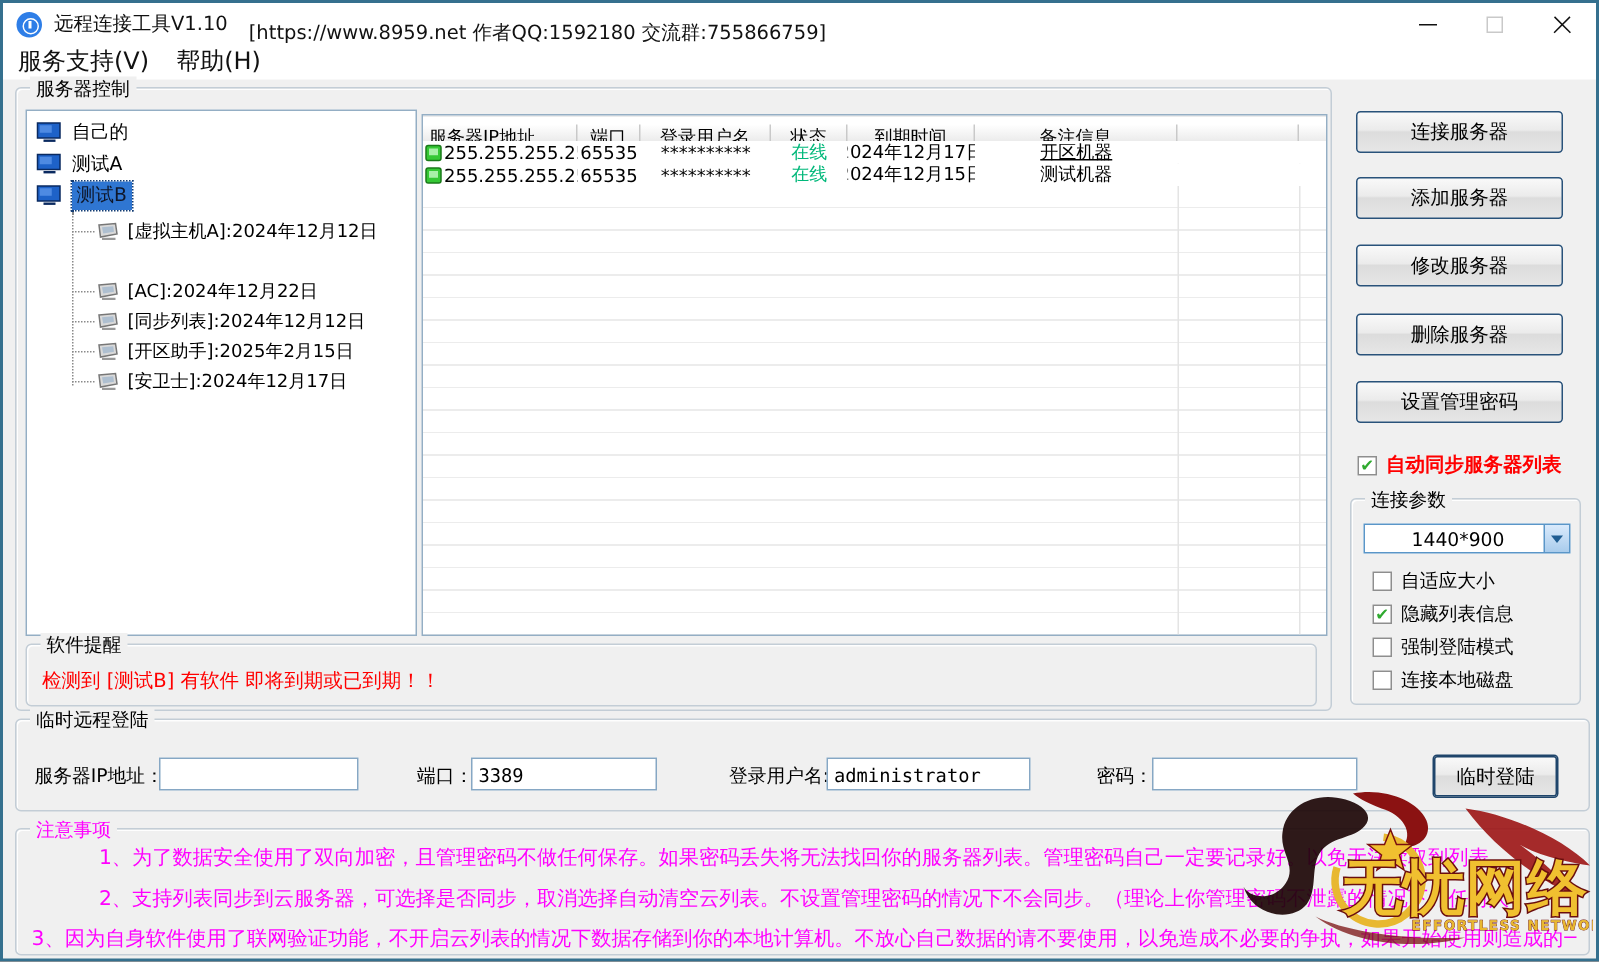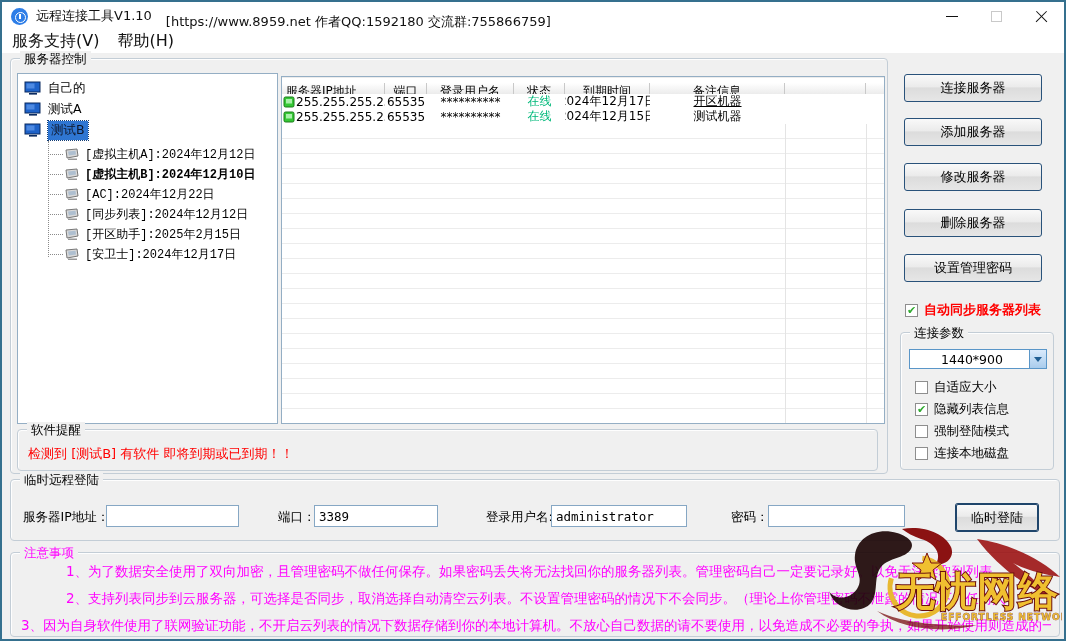--- a/index.html
+++ b/index.html
@@ -30,21 +30,21 @@
   .menu-item { padding:2px 8px; margin-left:2px; font-size:16px; color:#111; }
   
   .group { position:absolute; border:1px solid #c3cdd6; border-radius:4px; box-shadow:inset 1px 1px 0 rgba(255,255,255,.9); }
   .group-label { position:absolute; top:-8px; left:9px; background:#f0f0f0; padding:0 4px; font-size:12.5px; color:#000; line-height:15px; white-space:nowrap; }
   .group-label.magenta { color:#ff00ff; }
   
   .tree { position:absolute; left:6px; top:14px; width:261px; height:351px; background:#fff; border:1px solid #94aec4; overflow:hidden; }
   .tree-row { position:absolute; left:0; height:21px; display:flex; align-items:center; white-space:nowrap; }
   .tree-row .lbl { margin-left:6px; font-size:12.5px; }
   .tree-row .lbl.sel { background:#2f76d2; color:#0f172a; padding:1px 3px; outline:1px dotted #123c74; }
-  .tree-child { position:absolute; height:20px; display:flex; align-items:center; white-space:nowrap;font-family:Liberation Mono, monospace; }
+  .tree-child { position:absolute; height:20px; display:flex; align-items:center; white-space:nowrap; }
   .tree-child::before { content:""; position:absolute; left:-16px; top:10px; width:15px; border-top:1px dotted #8a8a8a; }
   .tree-child .lbl { margin-left:5px; font-size:12px; }
   .tree-child .lbl.bold { font-weight:bold; }
   .tree-vline { position:absolute; left:30px; width:1px; border-left:1px dotted #8a8a8a; }
   
   .srv-table { position:absolute; left:270px; top:17px; width:604px; height:348px; background:#fff; border:1px solid #94aec4; overflow:hidden;
     background-image:repeating-linear-gradient(to bottom, #fff 0 14px, #ececec 14px 15px); background-position:0 17px; }
   .thead { position:absolute; left:0; top:6px; width:604px; height:17px; display:flex; background:linear-gradient(#ffffff,#eeeeee 60%,#e2e2e2); border-bottom:1px solid #9a9a9a; }
   .th { height:100%; border-right:1px solid #c9c9c9; display:flex; align-items:center; justify-content:center; font-size:12px; overflow:hidden; }
   .th:first-child { justify-content:flex-start; padding-left:4px; }
@@ -140,28 +140,20 @@
       <div class="tree-vline" style="top:67px; height:116px;"></div>
 
       <div class="tree-child" style="top:70px; left:46px;">
         <svg class="icon-svg" width="16" height="13" viewBox="0 0 16 13">
             <polygon points="2,2 13,1 14,8 3,10" fill="#d9d9d9" stroke="#777"></polygon>
             <polygon points="4,3.5 11.5,2.8 12,6.5 4.8,7.6" fill="#aebfd0"></polygon>
             <rect x="4" y="10.5" width="9" height="1.5" fill="#999"></rect>
           </svg>
         <span class="lbl">[虚拟主机A]:2024年12月12日</span>
       </div>
-      <div class="tree-child" style="top:90px; left:46px;">
-        <svg class="icon-svg" width="16" height="13" viewBox="0 0 16 13">
-            <polygon points="2,2 13,1 14,8 3,10" fill="#d9d9d9" stroke="#777"></polygon>
-            <polygon points="4,3.5 11.5,2.8 12,6.5 4.8,7.6" fill="#aebfd0"></polygon>
-            <rect x="4" y="10.5" width="9" height="1.5" fill="#999"></rect>
-          </svg>
-        <span class="lbl bold">[虚拟主机B]:2024年12月10日</span>
-      </div>
       <div class="tree-child" style="top:110px; left:46px;">
         <svg class="icon-svg" width="16" height="13" viewBox="0 0 16 13">
             <polygon points="2,2 13,1 14,8 3,10" fill="#d9d9d9" stroke="#777"></polygon>
             <polygon points="4,3.5 11.5,2.8 12,6.5 4.8,7.6" fill="#aebfd0"></polygon>
             <rect x="4" y="10.5" width="9" height="1.5" fill="#999"></rect>
           </svg>
         <span class="lbl">[AC]:2024年12月22日</span>
       </div>
       <div class="tree-child" style="top:130px; left:46px;">
         <svg class="icon-svg" width="16" height="13" viewBox="0 0 16 13">

